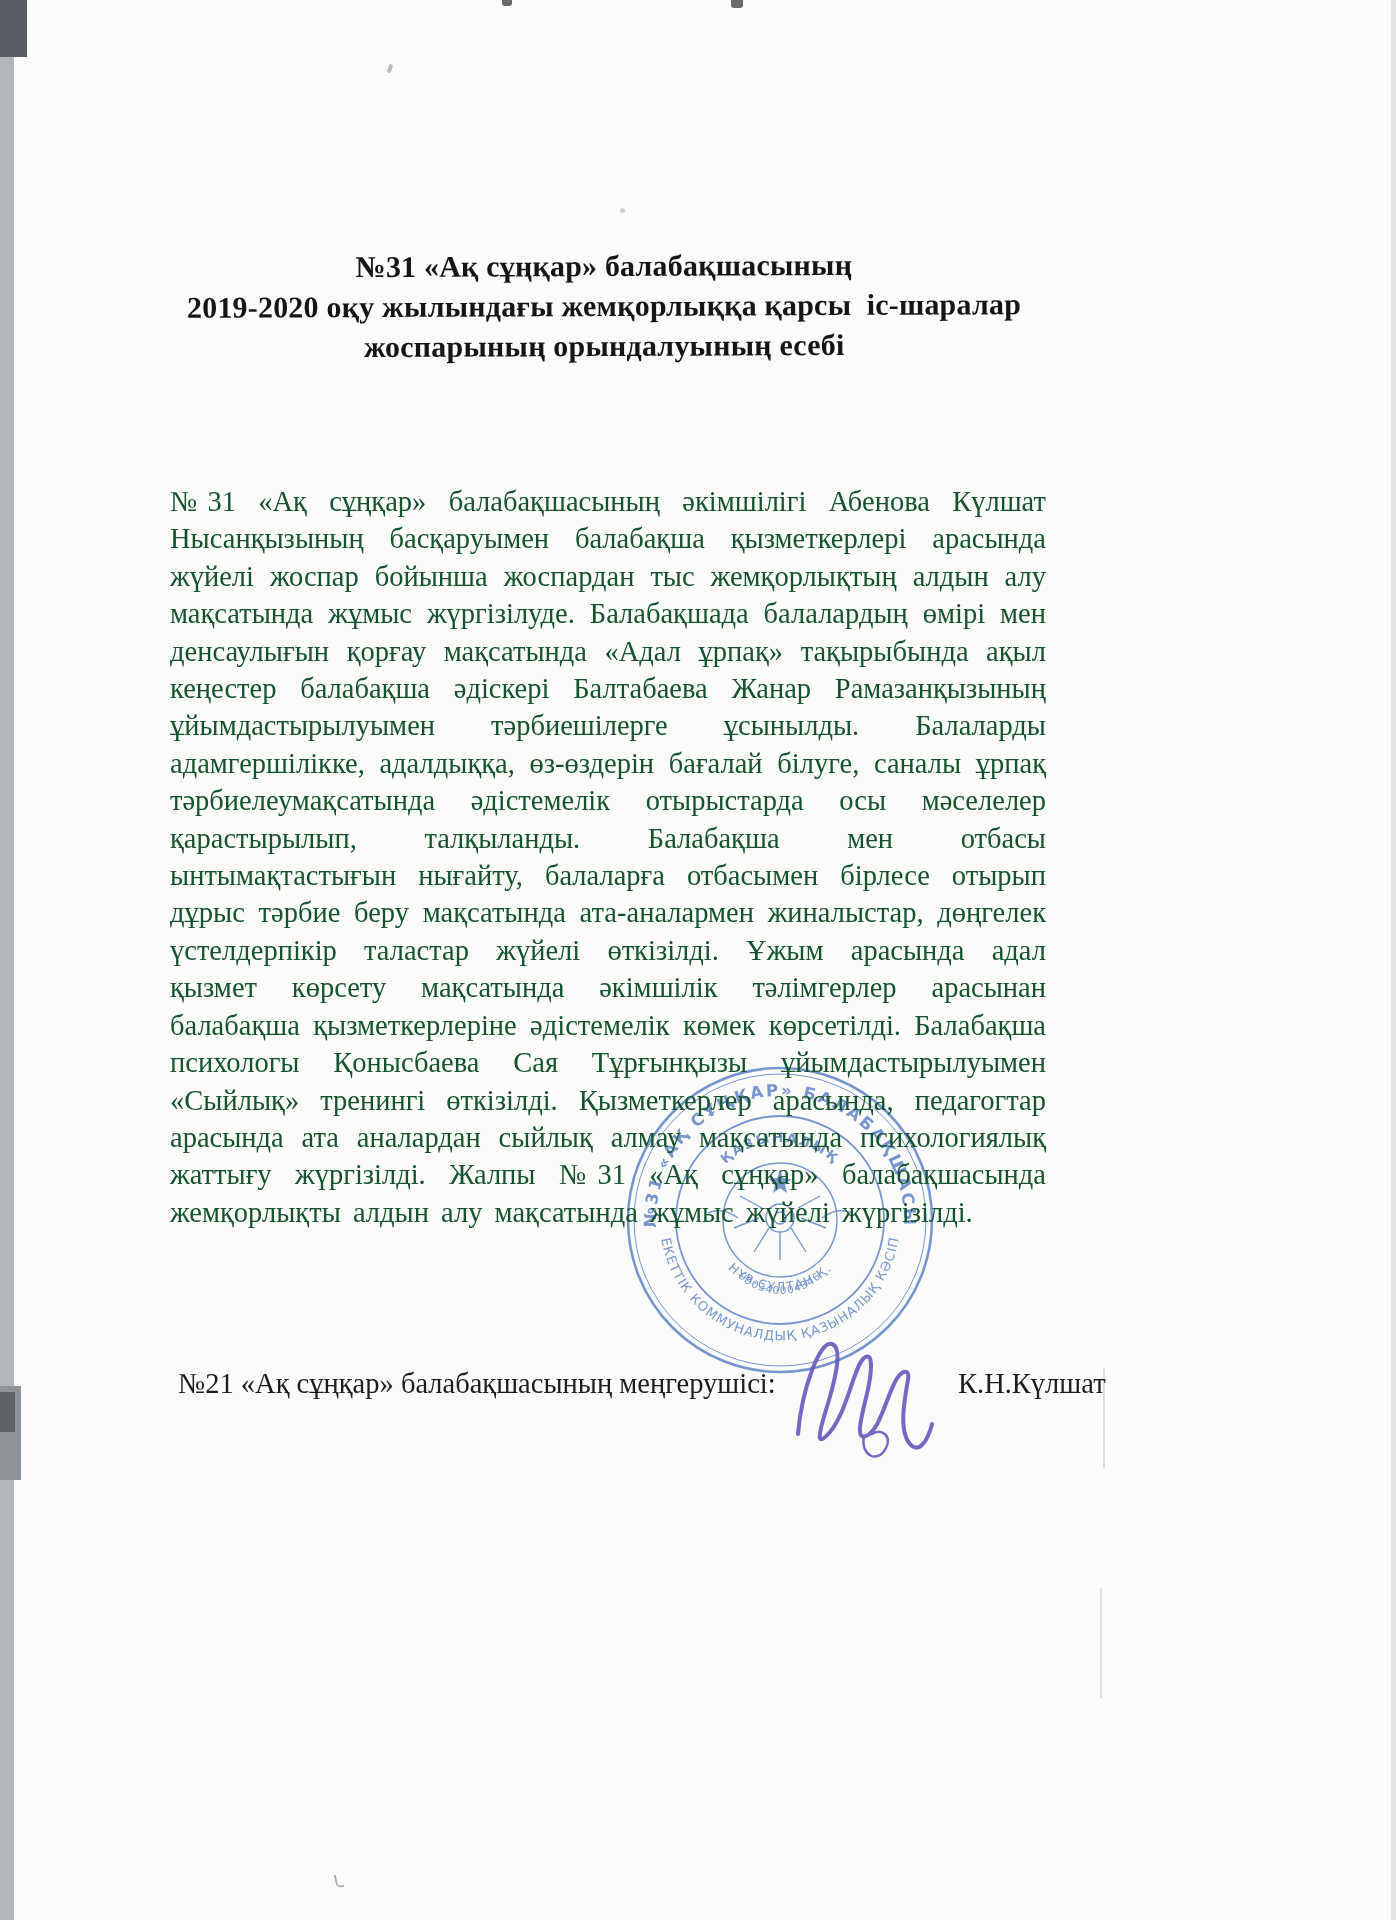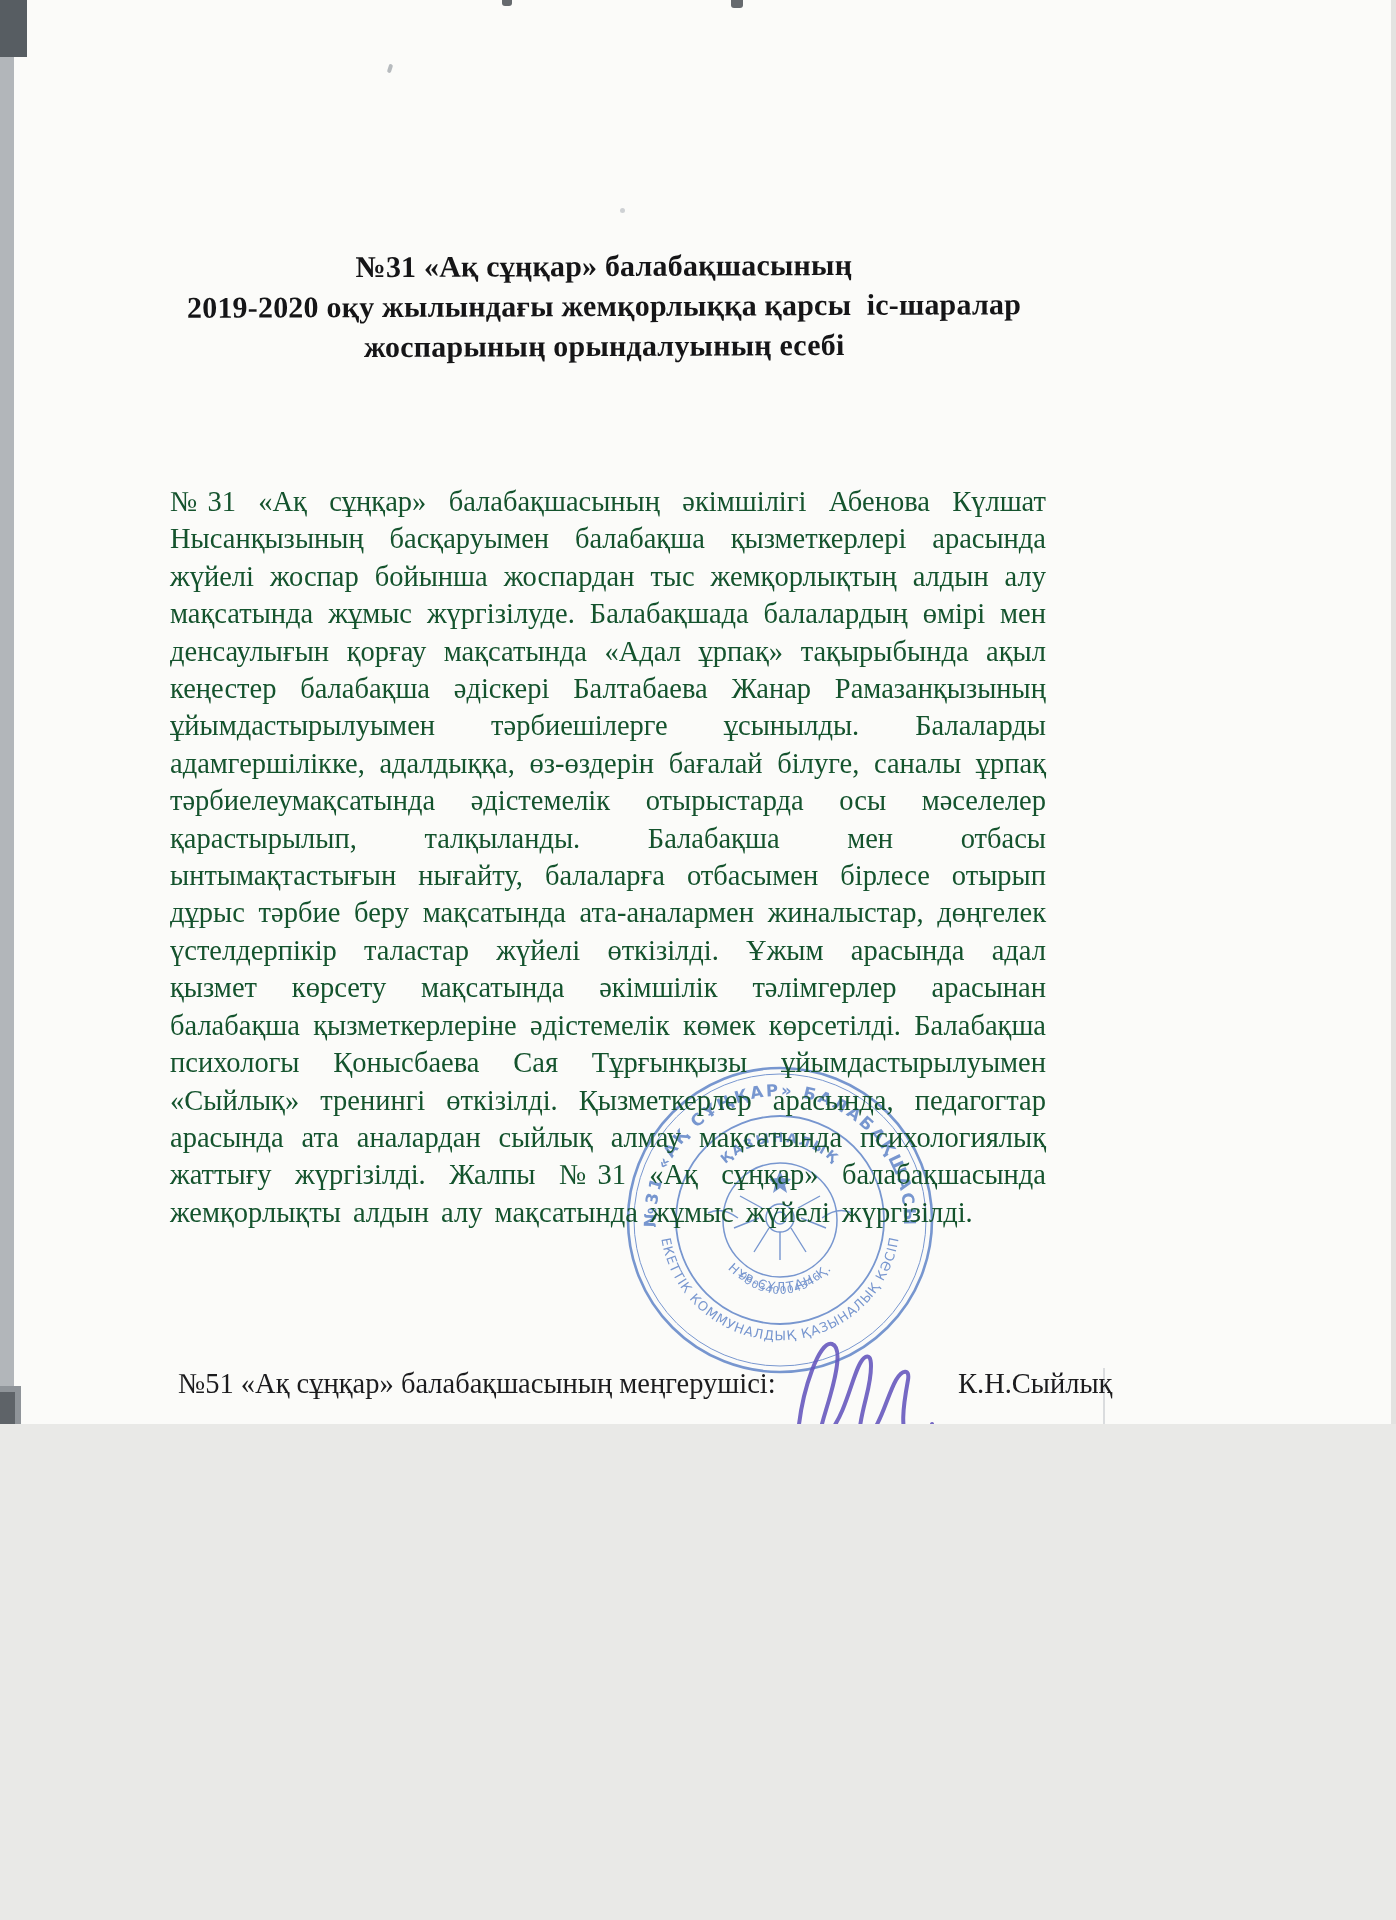--- a/index.html
+++ b/index.html
@@ -1,17 +1,17 @@
 <!DOCTYPE html>
 <html><head>
 <meta charset="utf-8">
 <style>
   html,body { margin:0; padding:0; background:#e9e9e7; }
   .page {
-    position:relative; width:1396px; height:1424px; margin:0 auto;
+    position:relative; width:1396px; height:1920px; margin:0 auto;
     background:#fbfbf9; overflow:hidden;
     font-family:"Liberation Serif","DejaVu Serif",serif;
     color:#1c1c1e;
   }
   
   .edge-strip { position:absolute; left:0; top:0; width:14px; height:1920px; background:#b2b6ba; }
   .edge-top   { position:absolute; left:0; top:0; width:27px; height:57px; background:#575d62; }
   .edge-notch { position:absolute; left:0; top:1386px; width:21px; height:94px; background:#8f9499; }
   .edge-notch-dark { position:absolute; left:0; top:1392px; width:15px; height:40px; background:#5e6368; }
   .edge-right { position:absolute; right:0; top:0; width:5px; height:1920px; background:#e3e3e1; }
@@ -63,22 +63,22 @@
   <div class="crease-2"></div>
 
   <div class="title-block">
     <div>№31 «Ақ сұңқар» балабақшасының</div>
     <div>2019-2020 оқу жылындағы жемқорлыққа қарсы  іс-шаралар</div>
     <div>жоспарының орындалуының есебі</div>
   </div>
 
   <div class="body-paragraph">№31 «Ақ сұңқар» балабақшасының әкімшілігі Абенова Күлшат Нысанқызының басқаруымен балабақша қызметкерлері арасында жүйелі жоспар бойынша жоспардан тыс жемқорлықтың алдын алу мақсатында жұмыс жүргізілуде. Балабақшада балалардың өмірі мен денсаулығын қорғау мақсатында «Адал ұрпақ» тақырыбында ақыл кеңестер балабақша әдіскері Балтабаева Жанар Рамазанқызының ұйымдастырылуымен тәрбиешілерге ұсынылды. Балаларды адамгершілікке, адалдыққа, өз-өздерін бағалай білуге, саналы ұрпақ тәрбиелеумақсатында әдістемелік отырыстарда осы мәселелер қарастырылып, талқыланды. Балабақша мен отбасы ынтымақтастығын нығайту, балаларға отбасымен бірлесе отырып дұрыс тәрбие беру мақсатында ата-аналармен жиналыстар, дөңгелек үстелдерпікір таластар жүйелі өткізілді. Ұжым арасында адал қызмет көрсету мақсатында әкімшілік тәлімгерлер арасынан балабақша қызметкерлеріне әдістемелік көмек көрсетілді. Балабақша психологы Қонысбаева Сая Тұрғынқызы ұйымдастырылуымен «Сыйлық» тренингі өткізілді. Қызметкерлер арасында, педагогтар арасында ата аналардан сыйлық алмау мақсатында психологиялық жаттығу жүргізілді. Жалпы №31 «Ақ сұңқар» балабақшасында жемқорлықты алдын алу мақсатында жұмыс жүйелі жүргізілді.</div>
 
-  <div class="sig-label">№51 «Ақ сұңқар» балабақшасының меңгерушісі:</div>
-  <div class="sig-name">К.Н.Сыйлық</div>
+  <div class="sig-label">№21 «Ақ сұңқар» балабақшасының меңгерушісі:</div>
+  <div class="sig-name">К.Н.Күлшат</div>
 
   <svg class="stamp" viewBox="0 0 336 336">
     <g fill="none" stroke="#5b80c6">
       <circle cx="168" cy="168" r="152" stroke-width="2.6"></circle>
       <circle cx="168" cy="168" r="146" stroke-width="1"></circle>
       <circle cx="168" cy="168" r="104" stroke-width="1.8"></circle>
       <circle cx="168" cy="168" r="57" stroke-width="1.5"></circle>
     </g>
     <defs>
       <path id="arcOT" d="M44,168 A124,124 0 1 1 292,168"></path>

